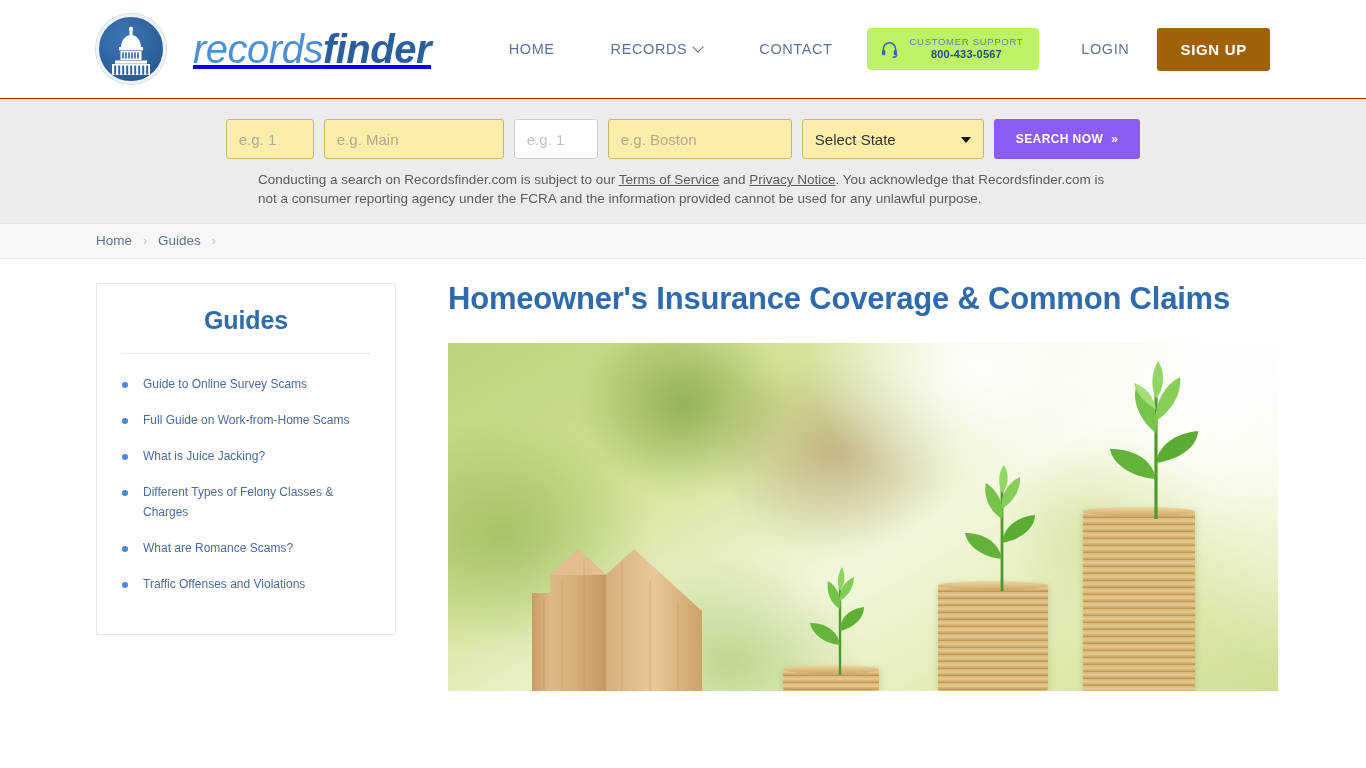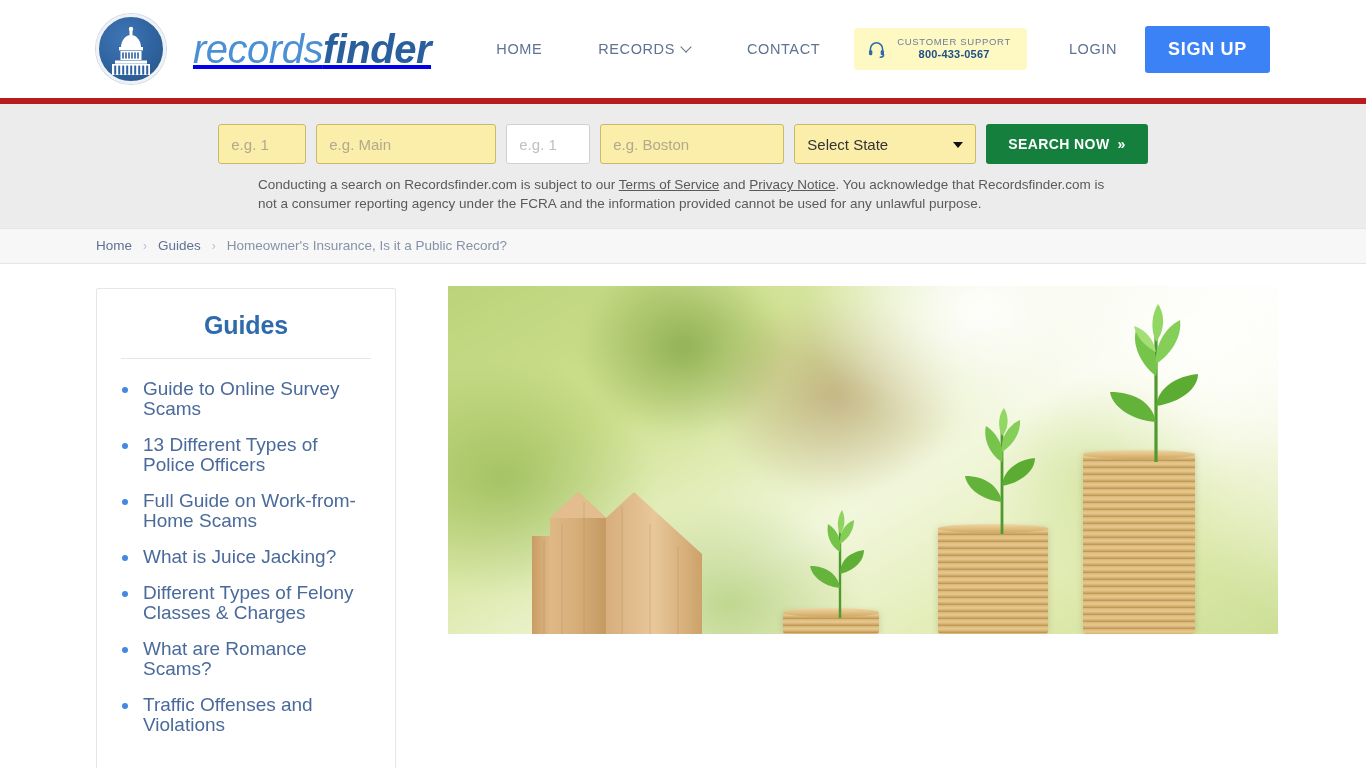--- a/index.html
+++ b/index.html
@@ -65,21 +65,21 @@
   }
   .chev { display: inline-block; width: 9px; height: 9px; position: relative; top: -2px; }
   .chev::after {
     content: ""; position: absolute; left: 0; top: 0;
     width: 7px; height: 7px;
     border-right: 1.6px solid #5f7292;
     border-bottom: 1.6px solid #5f7292;
     transform: rotate(45deg);
   }
   .support-box {
-    background: #fef9c3;
+    background: #bef264;
     border-radius: 4px;
     padding: 9px 16px 9px 13px;
     display: flex;
     align-items: center;
     gap: 11px;
     margin: 0 14px 0 6px;
     cursor: pointer;
   }
   .support-icon { flex: 0 0 auto; display: flex; align-items: center; }
   .support-txt { line-height: 1.15; }
@@ -92,37 +92,37 @@
   }
   .support-phone {
     font-size: 11px;
     font-weight: 700;
     color: #1f4f88;
     display: block;
     text-align: center;
     letter-spacing: 0.2px;
   }
   .btn-signup {
-    background: #3b82f6;
+    background: #a16207;
     color: #ffffff;
-    font-size: 18px;
+    font-size: 15px;
     font-weight: 700;
     letter-spacing: 0.7px;
     padding: 13px 23px;
     border: none;
     border-radius: 3px;
     cursor: pointer;
     font-family: inherit;
     white-space: nowrap;
   }
 
   
   .searchsec {
     background: #ececec;
-    border-top: 6px solid #b91c1c;
+    border-top: 1px solid #b91c1c;
     padding: 20px 0 14px 0;
   }
   .search-row {
     display: flex;
     justify-content: center;
     align-items: stretch;
     gap: 10px;
   }
   .inp {
     height: 40px;
@@ -165,27 +165,27 @@
     position: absolute;
     right: 13px; top: 50%;
     width: 0; height: 0;
     margin-top: -2px;
     border-left: 5px solid transparent;
     border-right: 5px solid transparent;
     border-top: 6px solid #111;
     pointer-events: none;
   }
   .btn-search {
-    background: #15803d;
+    background: #8b5cf6;
     color: #fff;
     border: none;
     border-radius: 3px;
     height: 40px;
     padding: 0 22px;
-    font-size: 14px;
+    font-size: 12px;
     font-weight: 700;
     letter-spacing: 0.4px;
     font-family: inherit;
     cursor: pointer;
     display: flex; align-items: center; gap: 8px;
     white-space: nowrap;
   }
   .disclaimer {
     max-width: 850px;
     margin: 12px auto 0 auto;
@@ -257,21 +257,21 @@
   }
   .guide-list li::before {
     content: "";
     position: absolute;
     left: 1px; top: 8px;
     width: 6px; height: 6px;
     border-radius: 50%;
     background: #4387e0;
   }
   .guide-link {
-    font-size: 19px;
+    font-size: 12px;
     line-height: 20px;
     color: #4a6a9b;
     text-decoration: none;
     cursor: pointer;
   }
 
   .content {
     flex: 1 1 auto;
     margin-top: 22px;
     min-width: 0;
@@ -432,43 +432,42 @@
 
   <p class="disclaimer"><span>Conducting a search on Recordsfinder.com is subject to our </span><a href="#">Terms of Service</a><span> and </span><a href="#">Privacy Notice</a><span>. You acknowledge that Recordsfinder.com is not a consumer reporting agency under the FCRA and the information provided cannot be used for any unlawful purpose.</span></p>
 </section>
 
 <div class="crumbbar">
   <div class="crumb-list">
     <a class="crumb" href="#">Home</a>
     <span class="crumb-sep">›</span>
     <a class="crumb" href="#">Guides</a>
     <span class="crumb-sep">›</span>
-    <span class="crumb current">Homeowner's Insurance, Is it a Public Record?</span>
   </div>
 </div>
 
 <div class="wrap">
 
   <aside class="sidebar">
     <div class="card">
       <h2 class="card-title">Guides</h2>
       <hr class="card-rule">
       <ul class="guide-list">
         <li><a class="guide-link" href="#">Guide to Online Survey Scams</a></li>
-        <li><a class="guide-link" href="#">13 Different Types of Police Officers</a></li>
         <li><a class="guide-link" href="#">Full Guide on Work-from-Home Scams</a></li>
         <li><a class="guide-link" href="#">What is Juice Jacking?</a></li>
         <li><a class="guide-link" href="#">Different Types of Felony Classes &amp; Charges</a></li>
         <li><a class="guide-link" href="#">What are Romance Scams?</a></li>
         <li><a class="guide-link" href="#">Traffic Offenses and Violations</a></li>
       </ul>
     </div>
   </aside>
 
   <main class="content">
+    <h1 class="page-title">Homeowner's Insurance Coverage &amp; Common Claims</h1>
 
     <div class="hero">
       <div class="hero-bg"></div>
       <div class="hero-rays"></div>
 
       <svg class="house" viewBox="0 0 245 150">
         <defs>
           <linearGradient id="woodA" x1="0" y1="0" x2="1" y2="0">
             <stop offset="0%" stop-color="#c99c63"></stop>
             <stop offset="25%" stop-color="#dfb887"></stop>

